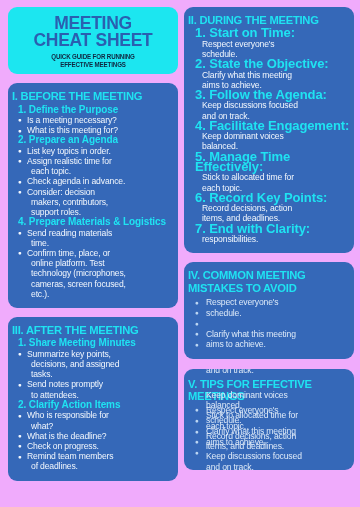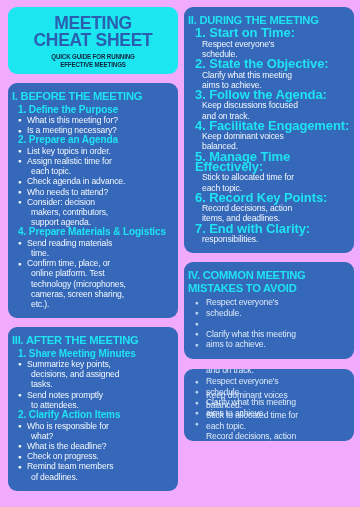--- a/index.html
+++ b/index.html
@@ -168,38 +168,37 @@
       <div class="header-sub">
         <div>QUICK GUIDE FOR RUNNING</div>
         <div>EFFECTIVE MEETINGS</div>
       </div>
     </div>
 
     <div class="card">
       <div class="card-title">I. BEFORE THE MEETING</div>
       <div id="before-body">
           <div class="sub-head">1. Define the Purpose</div>
+          <div class="bullet">Is a meeting necessary?</div>
           <div class="bullet">What is this meeting for?</div>
-          <div class="bullet">Is a meeting necessary?</div>
           <div class="sub-head">2. Prepare an Agenda</div>
           <div class="bullet">List key topics in order.</div>
           <div class="bullet">Assign realistic time for</div>
           <div class="bullet cont">each topic.</div>
           <div class="bullet">Check agenda in advance.</div>
-          <div class="bullet">Who needs to attend?</div>
           <div class="bullet">Consider: decision</div>
           <div class="bullet cont">makers, contributors,</div>
-          <div class="bullet cont">support agenda.</div>
+          <div class="bullet cont">support roles.</div>
           <div class="sub-head">4. Prepare Materials &amp; Logistics</div>
           <div class="bullet">Send reading materials</div>
           <div class="bullet cont">time.</div>
           <div class="bullet">Confirm time, place, or</div>
           <div class="bullet cont">online platform. Test</div>
           <div class="bullet cont">technology (microphones,</div>
-          <div class="bullet cont">cameras, screen sharing,</div>
+          <div class="bullet cont">cameras, screen focused,</div>
           <div class="bullet cont">etc.).</div>
         </div>
     </div>
 
     <div class="card">
       <div class="card-title">III. AFTER THE MEETING</div>
       <div id="after-body">
           <div class="sub-head">1. Share Meeting Minutes</div>
           <div class="bullet">Summarize key points,</div>
           <div class="bullet cont">decisions, and assigned</div>
@@ -257,20 +256,24 @@
           <div class="bullet-sm"></div>
           <div class="bullet-sm">Clarify what this meeting</div>
           <div class="bullet-sm">aims to achieve.</div>
         </div>
     </div>
 
     <div class="card" style="margin-top:10px;padding-bottom:12px;">
       <div class="clip-top">
         <div class="glitch-line">and on track.</div>
       </div>
+      <div class="card-title" style="margin-top:2px;">
+        <div>V. TIPS FOR EFFECTIVE</div>
+        <div>MEETINGS</div>
+      </div>
       <div id="tips-body">
           <div class="bullet-sm">Respect everyone's</div>
           <div class="bullet-sm">schedule.</div>
           <div class="bullet-sm">Clarify what this meeting</div>
           <div class="bullet-sm">aims to achieve.</div>
           <div class="bullet-sm"></div>
         </div>
       <div class="glitch-layer" id="tips-glitch" style="top:21px;">
           <div class="glitch-line">Keep dominant voices</div>
           <div class="glitch-line">balanced.</div>

